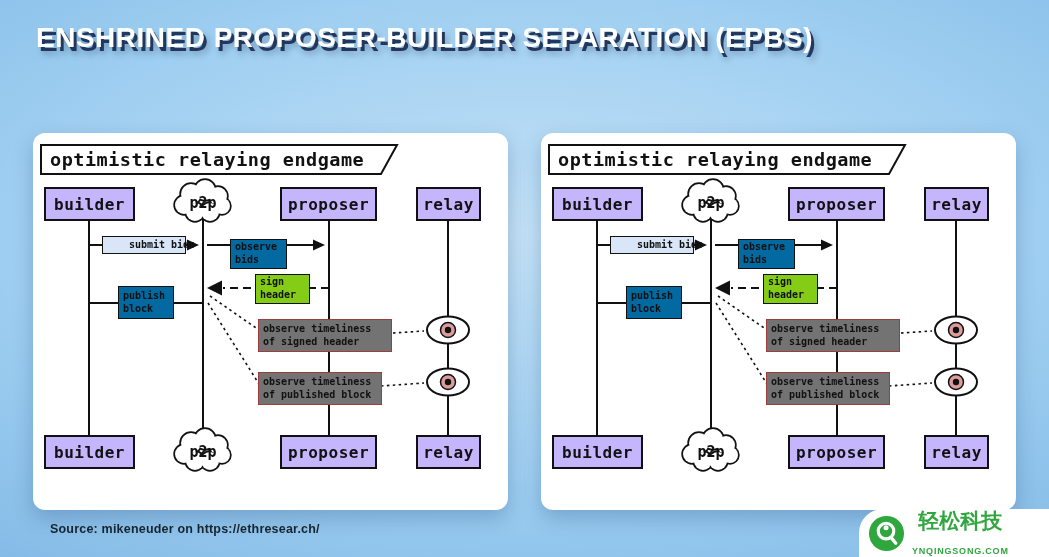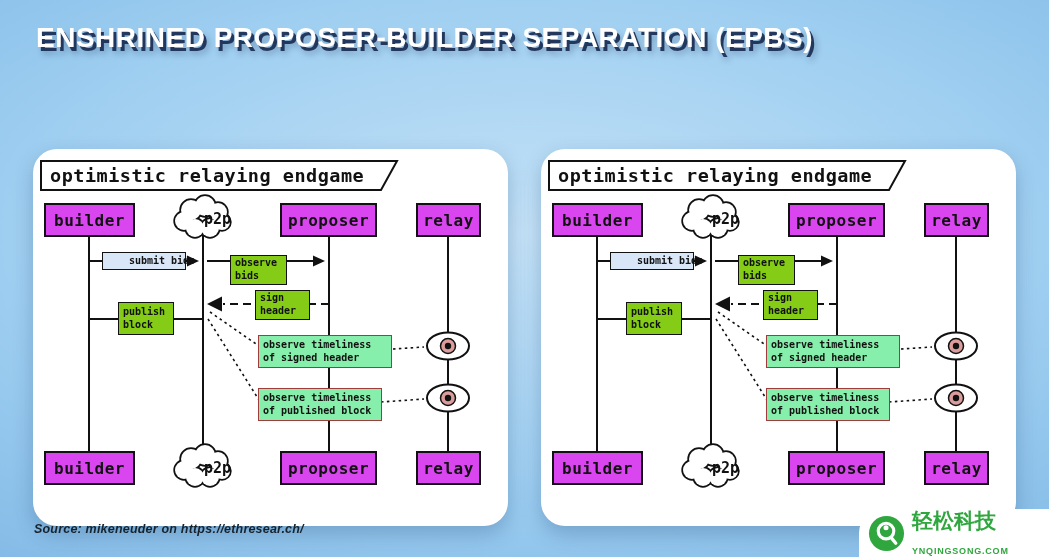--- a/index.html
+++ b/index.html
@@ -10,62 +10,61 @@
     position:relative;
   }
   .title {
     position:absolute; left:36px; top:22px;
     font-size:28px; font-weight:800; color:#ffffff; letter-spacing:0.5px;
     white-space:nowrap;
     text-shadow: 3px 4px 0 rgba(26,44,82,0.92), 5px 7px 6px rgba(26,44,82,0.35);
   }
   .panel {
     position:absolute; top:133px; width:475px; height:377px;
-    background:#ffffff; border-radius:24px;
+    background:#ffffff; border-radius:12px;
     box-shadow:0 8px 20px rgba(30,70,120,0.28);
-    margin-top:16px;
   }
   .panel-left  { left:33px; }
   .panel-right { left:541px; }
   .diagram { position:absolute; inset:0; font-family:"DejaVu Sans Mono", monospace; color:#111; }
   .dsvg { position:absolute; inset:0; width:100%; height:100%; }
   .frame-title {
     position:absolute; left:17px; top:16px;
     font-size:18.5px; font-weight:700; letter-spacing:0.5px; white-space:nowrap;
   }
   .actor {
-    position:absolute; height:34px; background:#d946ef; border:2px solid #111;
+    position:absolute; height:34px; background:#c4b5fd; border:2px solid #111;
     display:flex; align-items:center; justify-content:center;
     font-size:16px; font-weight:700; letter-spacing:0.5px; white-space:nowrap;
   }
   .p2p-label {
-    position:absolute; width:56px; text-align:right;
+    position:absolute; width:56px; text-align:center;
     font-size:15px; font-weight:700;
   }
   .msg {
     position:absolute; border:1.5px solid #111;
     font-size:10px; font-weight:600; line-height:1.28;
     display:flex; flex-direction:column; justify-content:center; align-items:flex-start;
     padding:1px 4px; white-space:nowrap;
   }
   .msg.center { align-items:center;padding-left:40px; }
   .msg.blue   { background:#d9e6f8; }
-  .msg.lav    { background:#84cc16; }
+  .msg.lav    { background:#0369a1; }
   .msg.green  { background:#84cc16; }
-  .msg.pink   { background:#86efac; border-color:#a03c3c; }
+  .msg.pink   { background:#737373; border-color:#a03c3c; }
   .source {
-    position:absolute; left:34px; top:522px;
-    font-size:12.5px; font-weight:700; color:#16242f; letter-spacing:0.2px;font-style:italic;
+    position:absolute; left:50px; top:522px;
+    font-size:12.5px; font-weight:700; color:#16242f; letter-spacing:0.2px;
   }
   .watermark {
     position:absolute; right:0; bottom:0; width:190px; height:48px;
     background:#ffffff; border-radius:24px 0 0 0;
     display:flex; align-items:center; gap:7px; padding-left:9px;
   }
-  .wm-text { display:flex; flex-direction:column; }
+  .wm-text { display:flex; flex-direction:column;text-align:center; }
   .wm-brand {
     font-size:21px; font-weight:700; color:#2fa63e; line-height:1.05;
     font-family:"DejaVu Sans", sans-serif;
   }
   .wm-domain { font-size:9px; font-weight:700; color:#2fa63e; letter-spacing:0.8px; margin-top:14px; }
 </style>
 </head>
 <body>
 
 <h1 class="title">ENSHRINED PROPOSER-BUILDER SEPARATION (EPBS)</h1>

